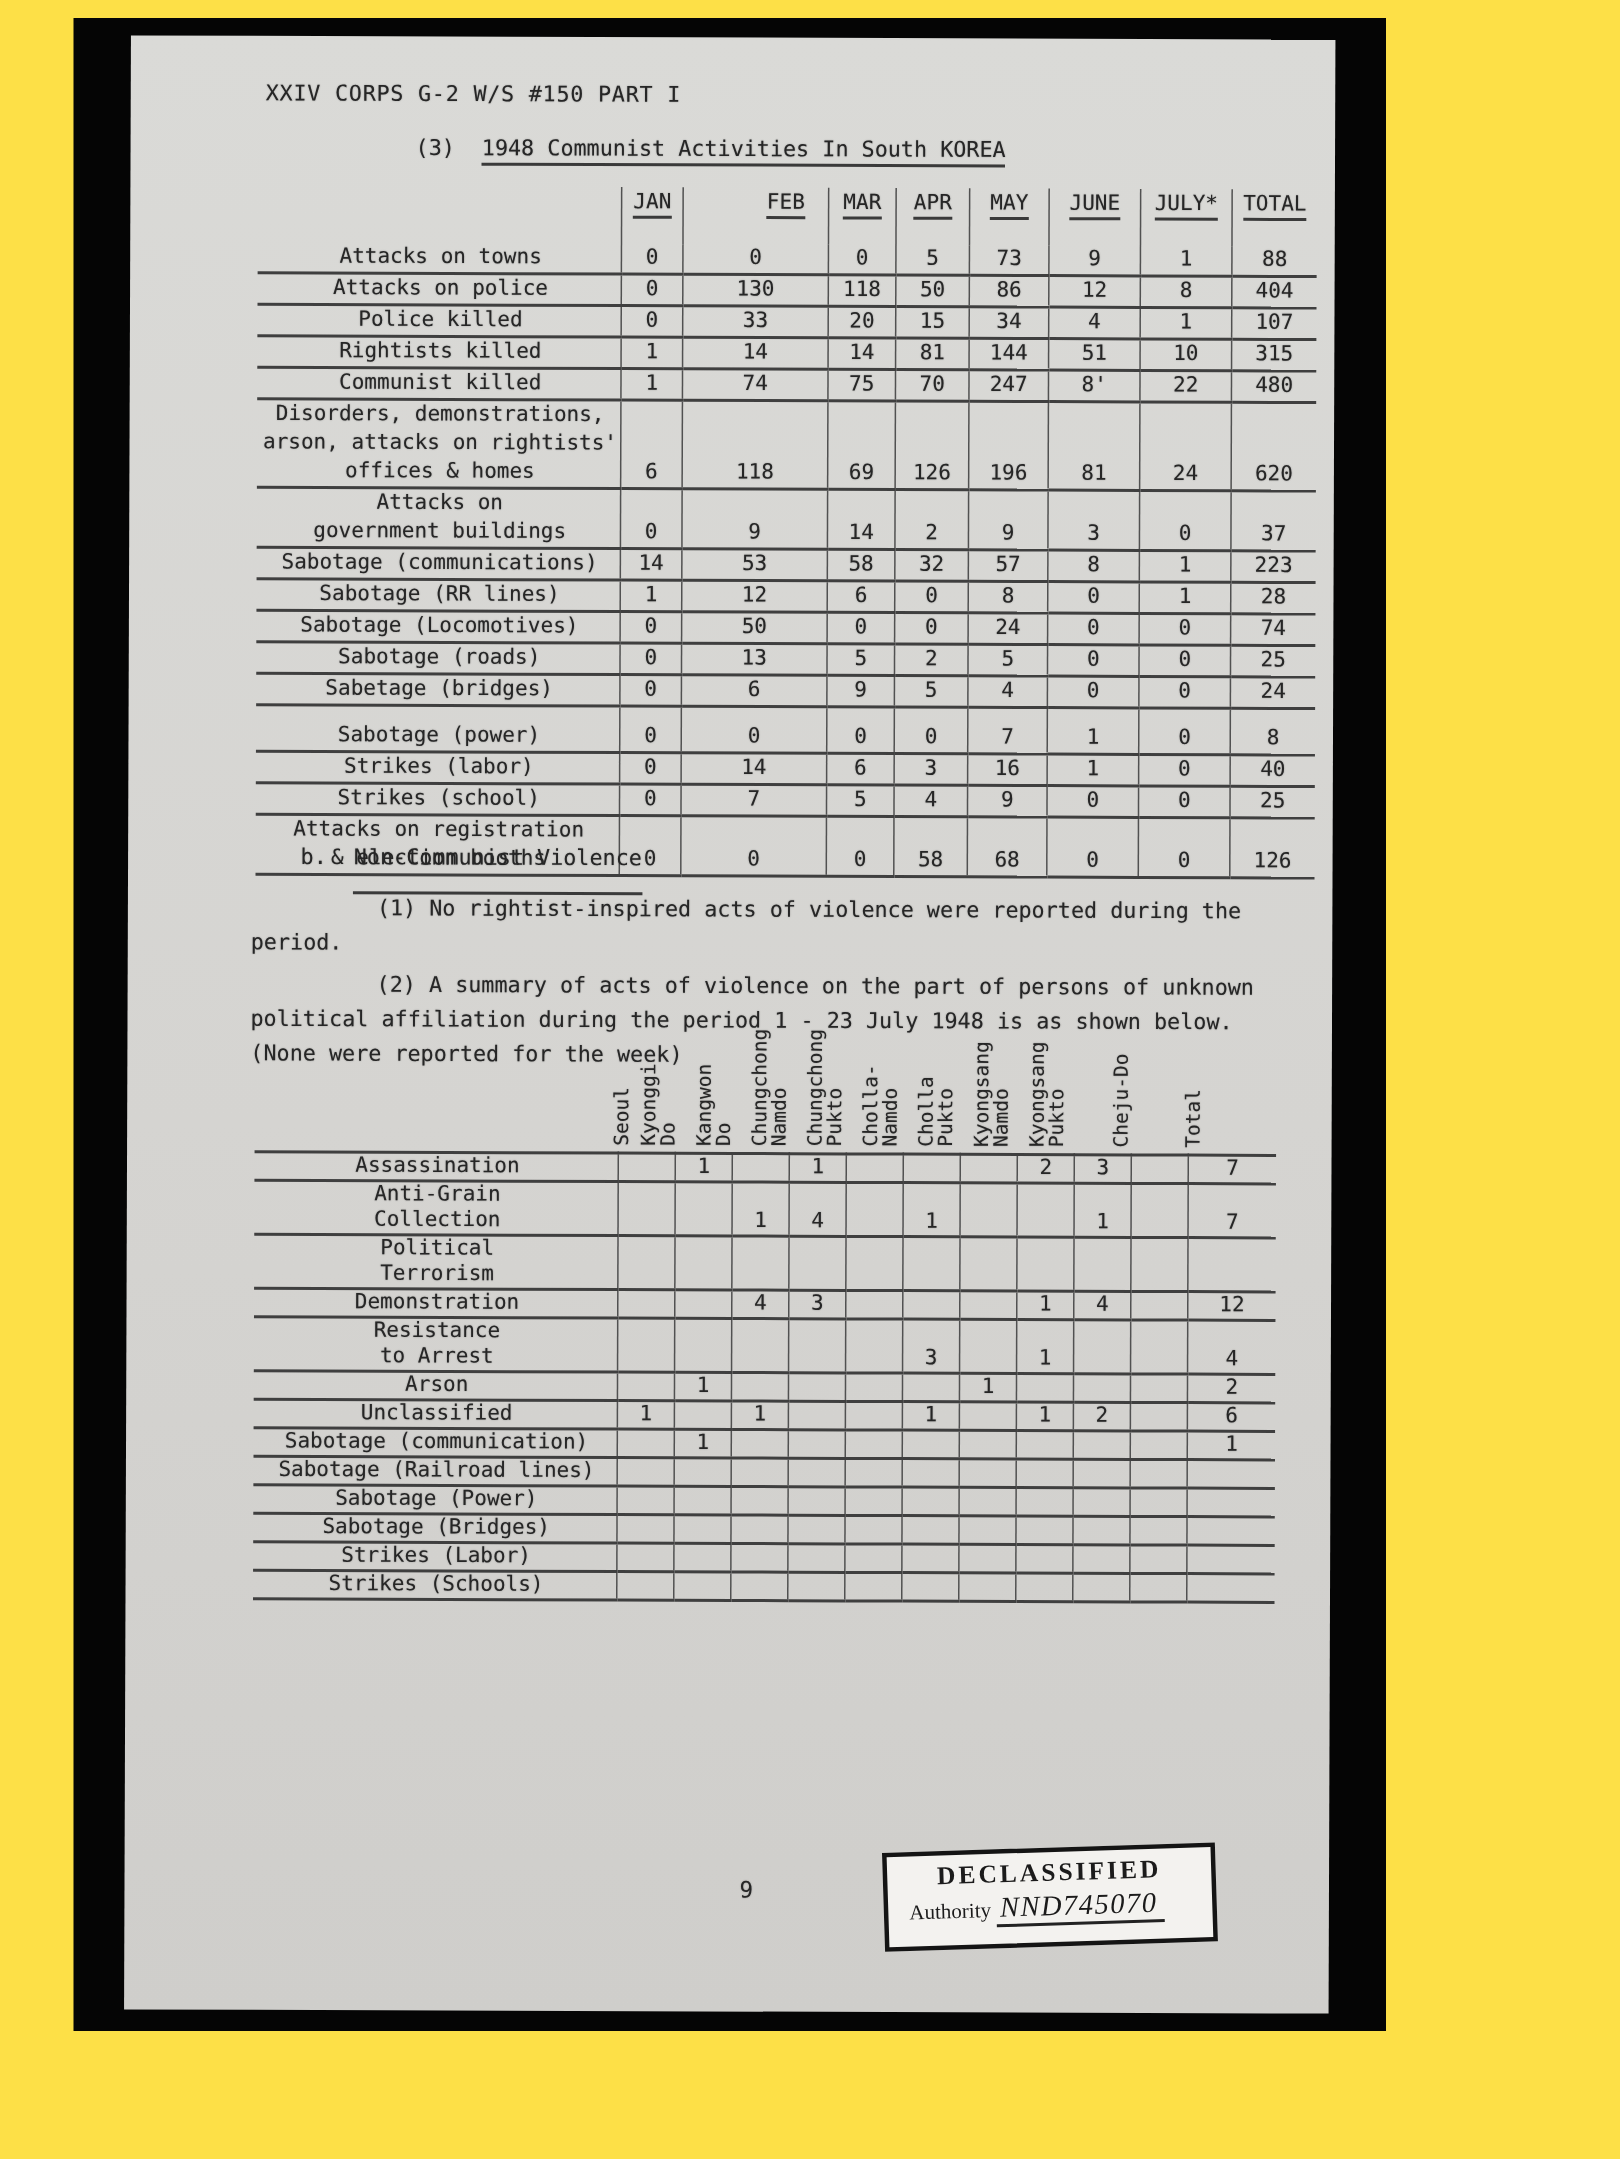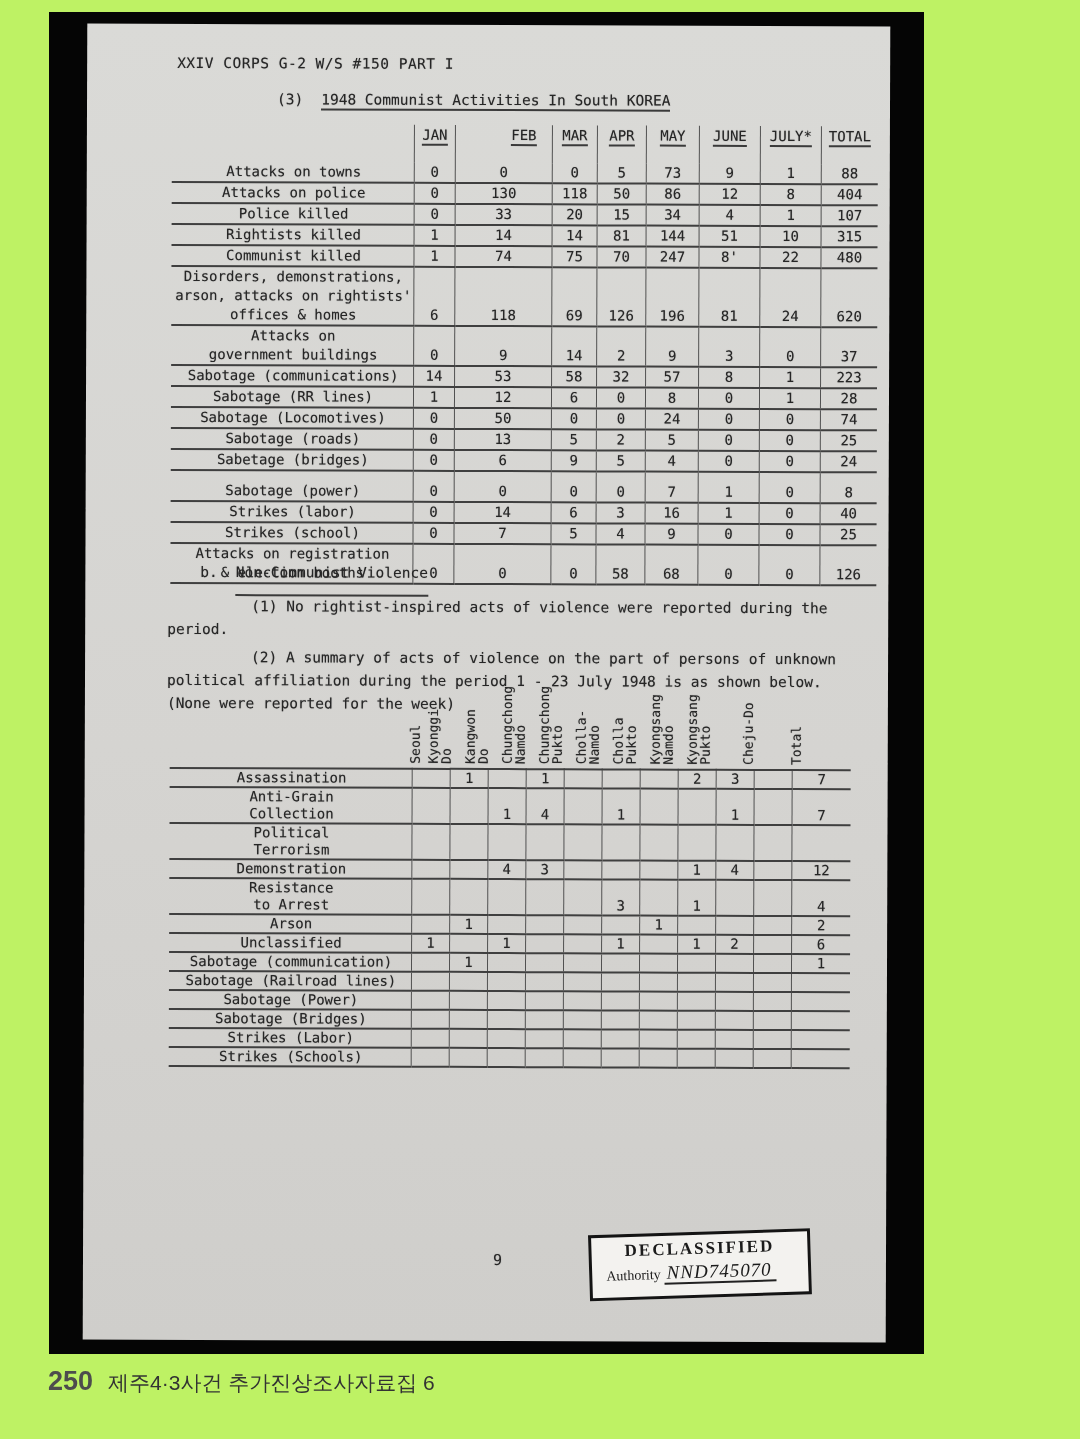--- a/index.html
+++ b/index.html
@@ -1,16 +1,16 @@
 <!DOCTYPE html>
 <html><head>
 <meta charset="utf-8">
 <style>
   html,body{margin:0;padding:0;background:#ffffff;}
-  .canvas{position:relative;width:1080px;height:1439px;background:#bef264;overflow:hidden;
+  .canvas{position:relative;width:1080px;height:1439px;background:#fde047;overflow:hidden;
           font-family:"DejaVu Sans Mono","Liberation Mono",monospace;}
   .mat{position:absolute;left:49px;top:12px;width:875px;height:1342px;background:#050505;}
   .page{position:absolute;left:36px;top:13px;width:803px;height:1316px;
         background:linear-gradient(180deg,#dadad7 0%,#d5d4d1 55%,#cfcecb 100%);
         transform:rotate(0.2deg);color:#262626;
         text-shadow:0 0 1px rgba(40,40,40,0.45);}
   .corps{position:absolute;left:90px;top:31px;font-size:14.5px;letter-spacing:0.5px;white-space:nowrap;}
   .title{position:absolute;left:190px;top:67px;font-size:14.5px;white-space:nowrap;}
   .title .tmain{margin-left:18px;border-bottom:2px solid #3a3a3a;padding-bottom:1px;}
   
@@ -587,17 +587,13 @@
         <div class="s1">DECLASSIFIED</div>
         <div class="s2">
           <span class="auth">Authority</span>
           <span class="hand">NND745070</span>
         </div>
       </div>
 
     </div>
   </div>
 
-  <div class="bookline">
-    <span class="bno">250</span>
-    <span class="btitle">제주4·3사건 추가진상조사자료집 6</span>
-  </div>
 </div>
 
 </body></html>

